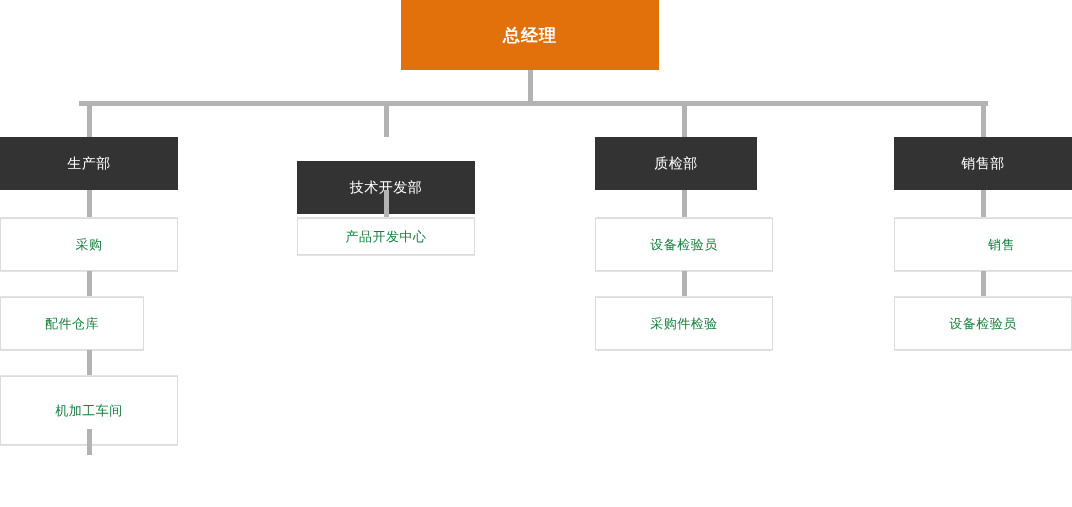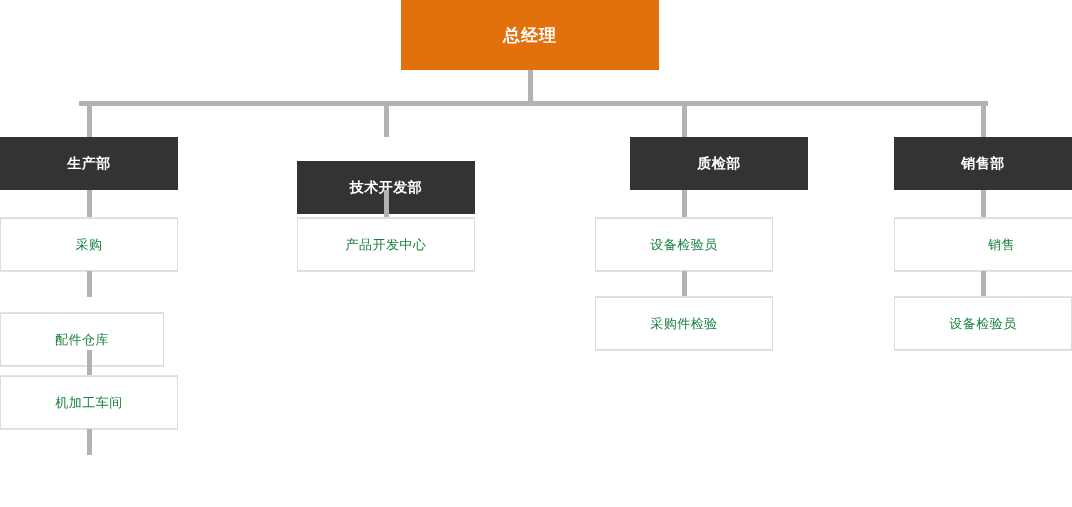--- a/index.html
+++ b/index.html
@@ -28,21 +28,21 @@
     letter-spacing:1px;
   }
 
   
   .node-dept{
     position:absolute;
     display:flex;align-items:center;justify-content:center;
     background:#333333;
     color:#ffffff;
     font-size:14px;
-    font-weight:bold;
+    font-weight:normal;
     letter-spacing:.5px;
   }
 
   
   .node-child{
     position:absolute;
     display:flex;align-items:center;justify-content:center;
     background:#ffffff;
     border:1px solid #dcdcdc;
     box-sizing:border-box;
@@ -63,38 +63,38 @@
     <div class="line h-line" style="left: 79px; top: 101px; width: 909px;"></div>
     <div class="line v-line" style="left: 86.5px; top: 101px; height: 36px;"></div>
     <div class="node-dept" style="left: 0px; top: 137px; width: 178px; height: 53px;">
       <span>生产部</span>
     </div>
     <div class="line v-line" style="left: 86.5px; top: 190px; height: 28px;"></div>
     <div class="node-child" style="left: 0px; top: 218px; width: 178px; height: 53px;">
       <span>采购</span>
     </div>
     <div class="line v-line" style="left: 86.5px; top: 271px; height: 26px;"></div>
-    <div class="node-child" style="left: 0px; top: 297px; width: 164px; height: 53px; margin-top: 16px;">
+    <div class="node-child" style="left: 0px; top: 297px; width: 144px; height: 53px;">
       <span>配件仓库</span>
     </div>
     <div class="line v-line" style="left: 86.5px; top: 350px; height: 26px;"></div>
-    <div class="node-child" style="left: 0px; top: 376px; width: 178px; height: 53px;">
+    <div class="node-child" style="left: 0px; top: 376px; width: 178px; height: 69px;">
       <span>机加工车间</span>
     </div>
     <div class="line v-line" style="left: 86.5px; top: 429px; height: 26px;"></div>
     <div class="line v-line" style="left: 383.5px; top: 101px; height: 36px;"></div>
     <div class="node-dept" style="left: 297px; top: 137px; width: 178px; height: 53px; margin-top: 24px;">
       <span>技术开发部</span>
     </div>
     <div class="line v-line" style="left: 383.5px; top: 190px; height: 28px;"></div>
-    <div class="node-child" style="left: 297px; top: 218px; width: 178px; height: 53px;">
+    <div class="node-child" style="left: 297px; top: 218px; width: 178px; height: 37px;">
       <span>产品开发中心</span>
     </div>
     <div class="line v-line" style="left: 681.5px; top: 101px; height: 36px;"></div>
-    <div class="node-dept" style="left: 630px; top: 137px; width: 178px; height: 53px; text-align: center;">
+    <div class="node-dept" style="left: 595px; top: 137px; width: 162px; height: 53px; text-align: center;">
       <span>质检部</span>
     </div>
     <div class="line v-line" style="left: 681.5px; top: 190px; height: 28px;"></div>
     <div class="node-child" style="left: 595px; top: 218px; width: 178px; height: 53px;">
       <span>设备检验员</span>
     </div>
     <div class="line v-line" style="left: 681.5px; top: 271px; height: 26px;"></div>
     <div class="node-child" style="left: 595px; top: 297px; width: 178px; height: 53px;">
       <span>采购件检验</span>
     </div>

